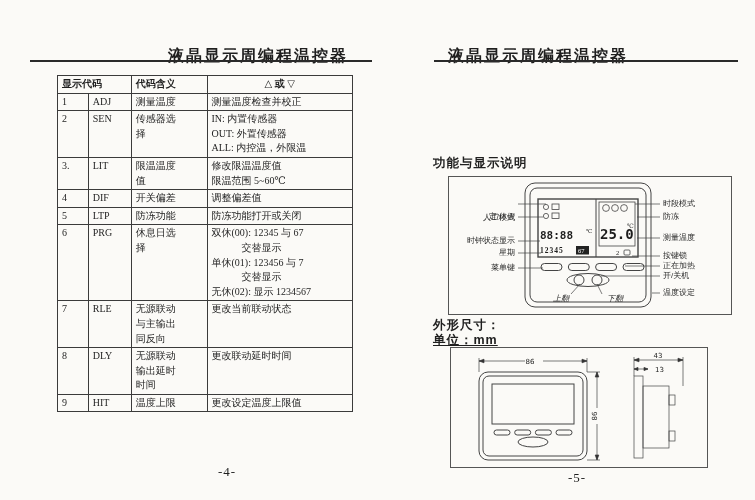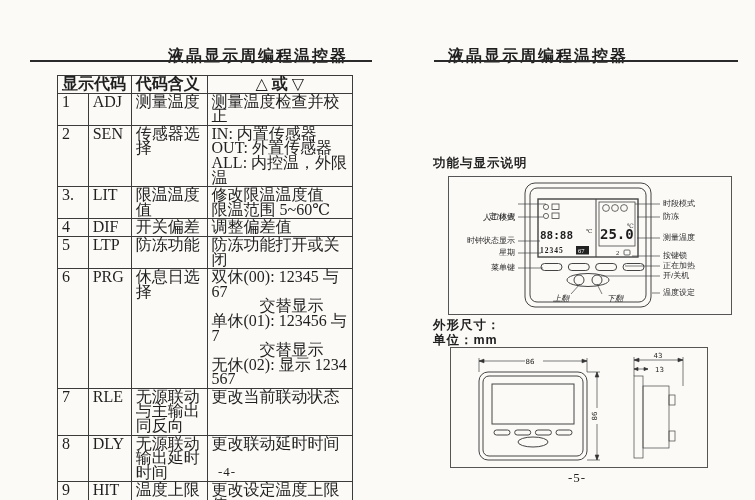--- a/index.html
+++ b/index.html
@@ -24,21 +24,21 @@
   .rule-left{top:60px;left:0;width:342px;}
   .rule-right{top:60px;left:14px;width:304px;}
 
   
   .code-table{
     position:absolute;top:75px;left:27px;width:296px;
     border-collapse:collapse;table-layout:fixed;
   }
   .code-table th,.code-table td{
     border:1px solid #3b3b3b;
-    font-size:16px;line-height:14.6px;
+    font-size:10px;line-height:14.6px;
     padding:1px 4px;vertical-align:top;
     white-space:pre-wrap;word-break:break-all;
   }
   .code-table th{font-weight:bold;text-align:left;}
   .code-table th.center{text-align:center;}
   .col-num{width:30px;}
   .col-code{width:42px;}
   .col-meaning{width:74px;}
   .col-desc{width:142px;}
 
@@ -48,21 +48,21 @@
 
   
   .sec-heading{
     position:absolute;margin:0;
     font-family:"Liberation Sans","DejaVu Sans",sans-serif;
     font-size:12.5px;font-weight:bold;letter-spacing:1px;white-space:nowrap;
   }
   .h-fault{top:77px;left:13px;}
   .h-func{top:155px;left:13px;}
   .h-dims{top:317px;left:13px;}
-  .h-unit{top:332px;left:13px;}
+  .h-unit{top:332px;left:13px;text-decoration:underline;}
   .fault-body{
     position:absolute;top:93px;left:0;width:318px;margin:0;
     font-size:12.4px;line-height:16.2px;text-align:justify;text-indent:2em;
   }
 
   
   .diagram-box{
     position:absolute;top:176px;left:28px;width:282px;height:137px;
     border:1px solid #555;background:#fbfaf7;
   }

